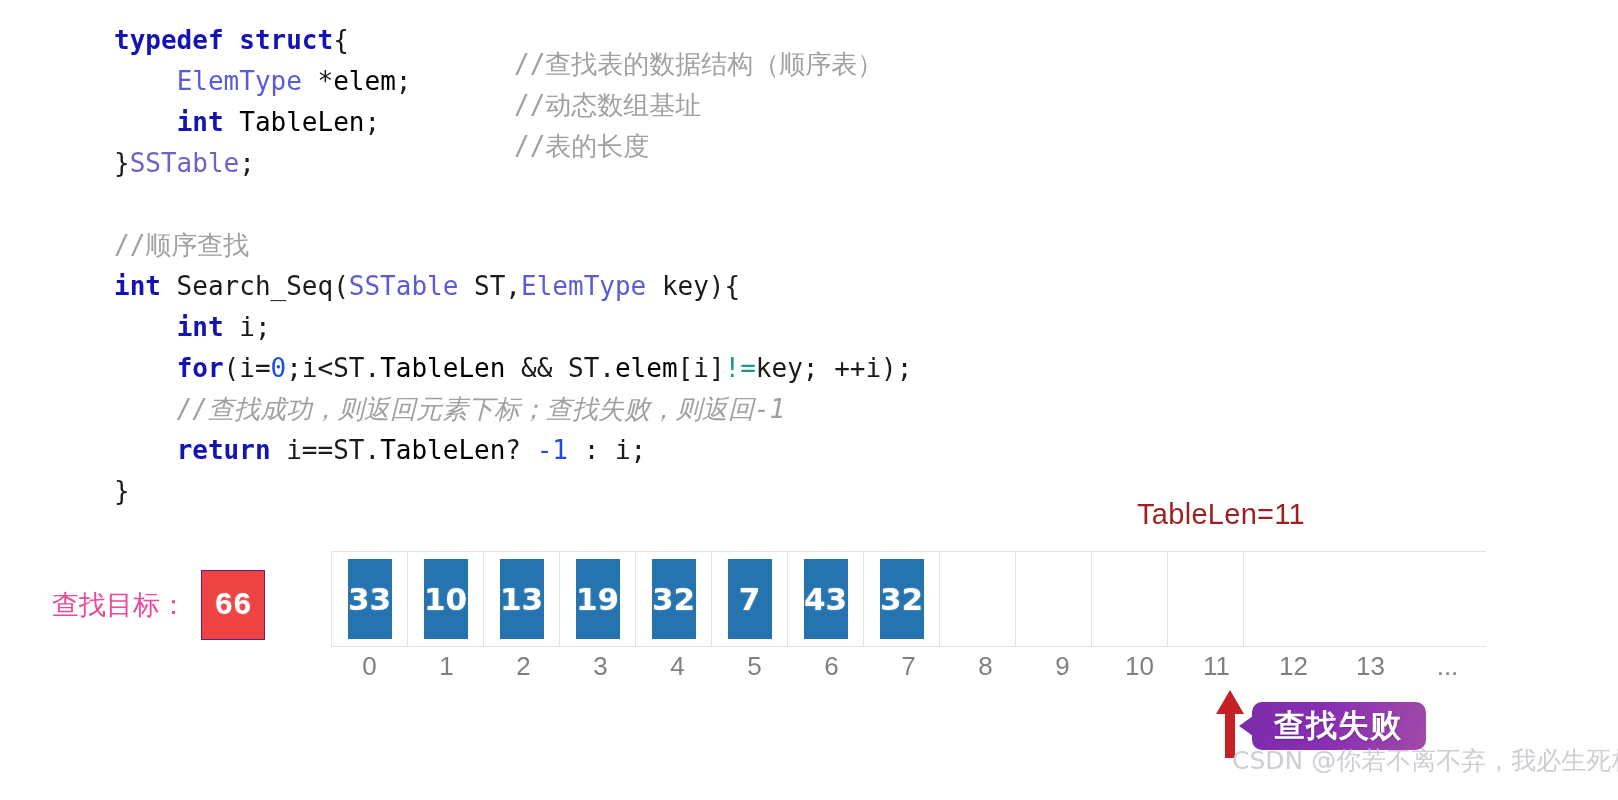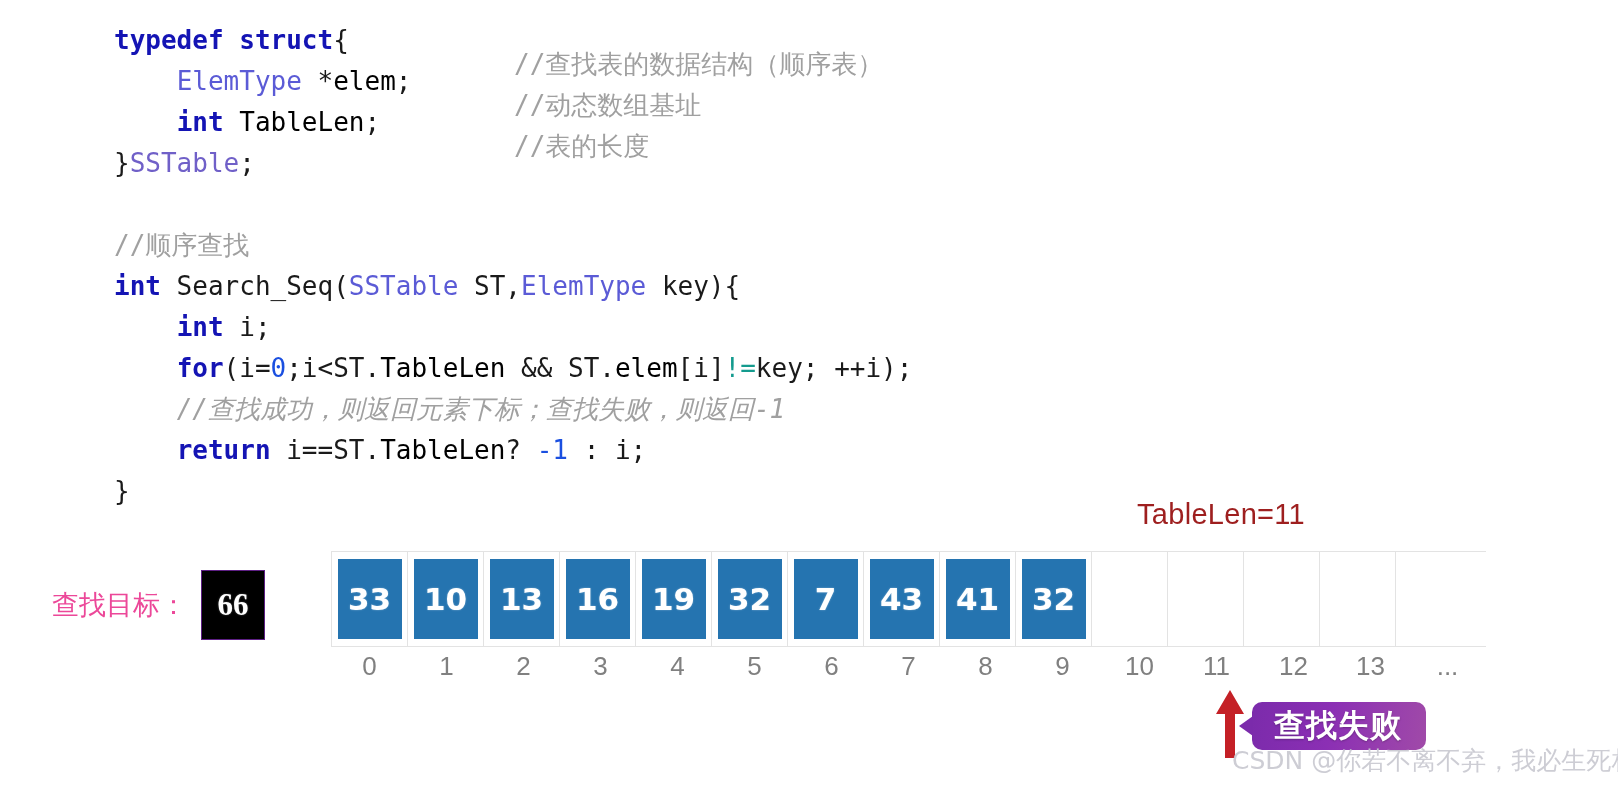--- a/index.html
+++ b/index.html
@@ -68,29 +68,29 @@
   }
   #search-target-label {
     font-size: 27px;
     color: #ec4899;
     font-family: "DejaVu Sans", sans-serif;
     margin-right: 14px;
   }
   #search-target-box {
     width: 62px;
     height: 68px;
-    background: #000000;
+    background: #ef4444;
     border: 1px solid #5d1f84;
     display: flex;
     align-items: center;
     justify-content: center;
     color: #ffffff;
     font-size: 31px;
     font-weight: bold;
-    font-family: Liberation Serif, serif;
+    font-family: Liberation Mono, monospace;
     text-shadow: 0 0 2px rgba(255,255,255,0.35);
     text-align: center;
   }
 
   
   #array-wrap {
     position: absolute;
     left: 331px;
     top: 551px;
   }
@@ -104,21 +104,21 @@
     width: 76px;
     height: 94px;
     border-right: 1px solid #e3e3e3;
     box-sizing: border-box;
     display: flex;
     align-items: center;
     justify-content: center;
     background: #ffffff;
   }
   .array-cell .fill {
-    width: 64px;
+    width: 44px;
     height: 80px;
     background: #2574b0;
     display: flex;
     align-items: center;
     justify-content: center;
     color: #ffffff;
     font-size: 31px;
     font-weight: bold;
     font-family: "DejaVu Sans", sans-serif;
     text-shadow: 0 0 2px rgba(255,255,255,0.4);
@@ -209,36 +209,30 @@
       <div class="array-cell">
         <div class="fill">33</div>
       </div>
       <div class="array-cell">
         <div class="fill">10</div>
       </div>
       <div class="array-cell">
         <div class="fill">13</div>
       </div>
       <div class="array-cell">
-        <div class="fill">16</div>
-      </div>
-      <div class="array-cell">
         <div class="fill">19</div>
       </div>
       <div class="array-cell">
         <div class="fill">32</div>
       </div>
       <div class="array-cell">
         <div class="fill">7</div>
       </div>
       <div class="array-cell">
         <div class="fill">43</div>
-      </div>
-      <div class="array-cell">
-        <div class="fill">41</div>
       </div>
       <div class="array-cell">
         <div class="fill">32</div>
       </div>
       <div class="array-cell empty">
         <div class="fill"></div>
       </div>
       <div class="array-cell empty">
         <div class="fill"></div>
       </div>

